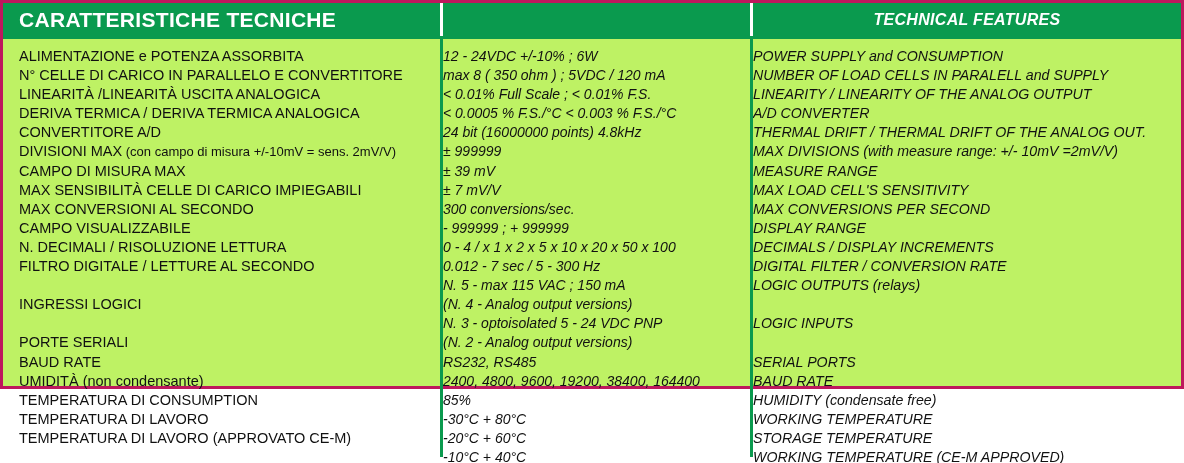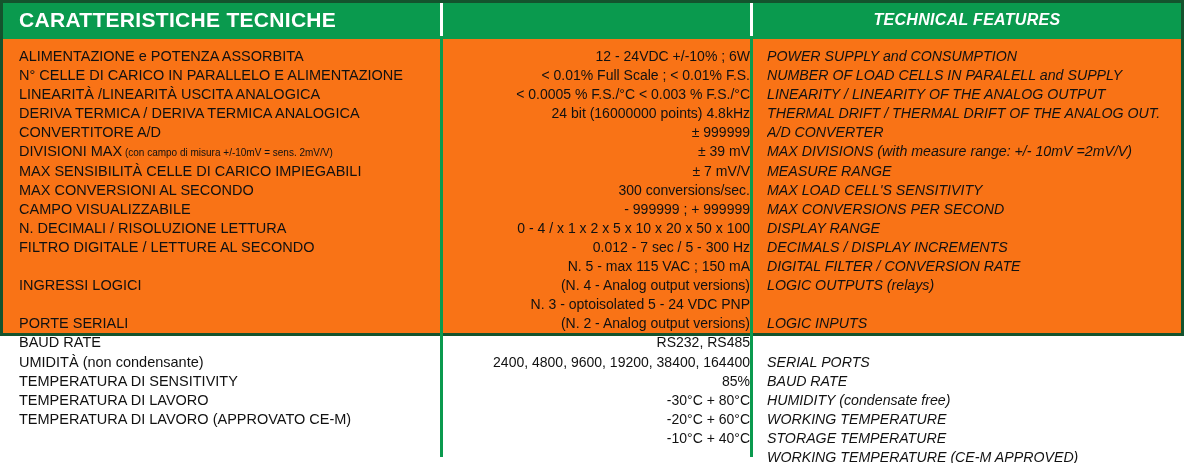--- a/index.html
+++ b/index.html
@@ -8,24 +8,24 @@
     background: #ffffff;
   }
   body {
     width: 1184px;
     height: 463px;
     font-family: "Liberation Sans", sans-serif;
     overflow: hidden;
   }
   .sheet {
     width: 1184px;
-    height: 336px;
+    height: 389px;
     box-sizing: border-box;
-    border: 3px solid #14532d;
-    background: #f97316;
+    border: 3px solid #be185d;
+    background: #bef264;
     position: relative;
   }
   .header-row {
     display: flex;
     height: 36px;
     box-sizing: border-box;
     border-bottom: 3px solid #0a9a4e;
   }
   .header-cell {
     box-sizing: border-box;
@@ -63,85 +63,87 @@
   }
   .col-it {
     width: 440px;
     border-right: 3px solid #0a9a4e;
     padding-left: 16px;
     padding-right: 6px;
   }
   .col-val {
     width: 310px;
     border-right: 3px solid #0a9a4e;
-    text-align: right;
+    text-align: left;
+    font-style: italic;
   }
   .col-en {
     flex: 1;
-    padding-left: 14px;
     padding-right: 6px;
     font-style: italic;
   }
   .line {
     height: 19.1px;
     line-height: 19.1px;
     font-size: 14.5px;
     color: #111111;
     white-space: nowrap;
     overflow: hidden;
   }
   .col-val .line {
     font-size: 14px;
   }
   .col-en .line {
     font-size: 14.2px;
   }
   .line .small {
-    font-size: 10px;
+    font-size: 13px;
   }
   .line.blank {
     font-size: 0;
   }
 </style>
 </head>
 <body>
 
 <div class="sheet">
 
   <div class="header-row">
     <div class="header-cell header-left">CARATTERISTICHE TECNICHE</div>
     <div class="header-cell header-mid"></div>
     <div class="header-cell header-right">TECHNICAL FEATURES</div>
   </div>
 
   <div class="body-row">
     <div class="col col-it">
         <div class="line">ALIMENTAZIONE e POTENZA ASSORBITA</div>
-        <div class="line">N° CELLE DI CARICO IN PARALLELO E ALIMENTAZIONE</div>
+        <div class="line">N° CELLE DI CARICO IN PARALLELO E CONVERTITORE</div>
         <div class="line">LINEARITÀ /LINEARITÀ USCITA ANALOGICA</div>
         <div class="line">DERIVA TERMICA / DERIVA TERMICA ANALOGICA</div>
         <div class="line">CONVERTITORE A/D</div>
         <div class="line">DIVISIONI MAX<span class="small"> (con campo di misura +/-10mV = sens. 2mV/V)</span></div>
+        <div class="line">CAMPO DI MISURA MAX</div>
         <div class="line">MAX SENSIBILITÀ CELLE DI CARICO IMPIEGABILI</div>
         <div class="line">MAX CONVERSIONI AL SECONDO</div>
         <div class="line">CAMPO VISUALIZZABILE</div>
         <div class="line">N. DECIMALI / RISOLUZIONE LETTURA</div>
         <div class="line">FILTRO DIGITALE / LETTURE AL SECONDO</div>
         <div class="line blank"></div>
         <div class="line">INGRESSI LOGICI</div>
         <div class="line blank"></div>
         <div class="line">PORTE SERIALI</div>
         <div class="line">BAUD RATE</div>
         <div class="line">UMIDITÀ (non condensante)</div>
-        <div class="line">TEMPERATURA DI SENSITIVITY</div>
+        <div class="line">TEMPERATURA DI CONSUMPTION</div>
         <div class="line">TEMPERATURA DI LAVORO</div>
         <div class="line">TEMPERATURA DI LAVORO (APPROVATO CE-M)</div>
       </div>
     <div class="col col-val">
         <div class="line">12 - 24VDC  +/-10% ; 6W</div>
+        <div class="line">max 8 ( 350 ohm ) ; 5VDC / 120 mA</div>
         <div class="line">&lt; 0.01% Full Scale ; &lt; 0.01% F.S.</div>
         <div class="line">&lt; 0.0005 % F.S./°C &lt; 0.003 % F.S./°C</div>
         <div class="line">24 bit (16000000 points) 4.8kHz</div>
         <div class="line">± 999999</div>
         <div class="line">± 39 mV</div>
         <div class="line">± 7 mV/V</div>
         <div class="line">300 conversions/sec.</div>
         <div class="line">- 999999 ; + 999999</div>
         <div class="line">0 - 4 / x 1 x 2 x 5 x 10 x 20 x 50 x 100</div>
         <div class="line">0.012 - 7 sec / 5 - 300 Hz</div>
@@ -153,22 +155,22 @@
         <div class="line">2400, 4800, 9600, 19200, 38400, 164400</div>
         <div class="line">85%</div>
         <div class="line">-30°C + 80°C</div>
         <div class="line">-20°C + 60°C</div>
         <div class="line">-10°C + 40°C</div>
       </div>
     <div class="col col-en">
         <div class="line">POWER SUPPLY and CONSUMPTION</div>
         <div class="line">NUMBER OF LOAD CELLS IN PARALELL and SUPPLY</div>
         <div class="line">LINEARITY / LINEARITY OF THE ANALOG OUTPUT</div>
+        <div class="line">A/D CONVERTER</div>
         <div class="line">THERMAL DRIFT / THERMAL DRIFT OF THE ANALOG OUT.</div>
-        <div class="line">A/D CONVERTER</div>
         <div class="line">MAX DIVISIONS (with measure range: +/- 10mV =2mV/V)</div>
         <div class="line">MEASURE RANGE</div>
         <div class="line">MAX LOAD CELL'S SENSITIVITY</div>
         <div class="line">MAX CONVERSIONS PER SECOND</div>
         <div class="line">DISPLAY RANGE</div>
         <div class="line">DECIMALS / DISPLAY INCREMENTS</div>
         <div class="line">DIGITAL FILTER / CONVERSION RATE</div>
         <div class="line">LOGIC OUTPUTS (relays)</div>
         <div class="line blank"></div>
         <div class="line">LOGIC INPUTS</div>

